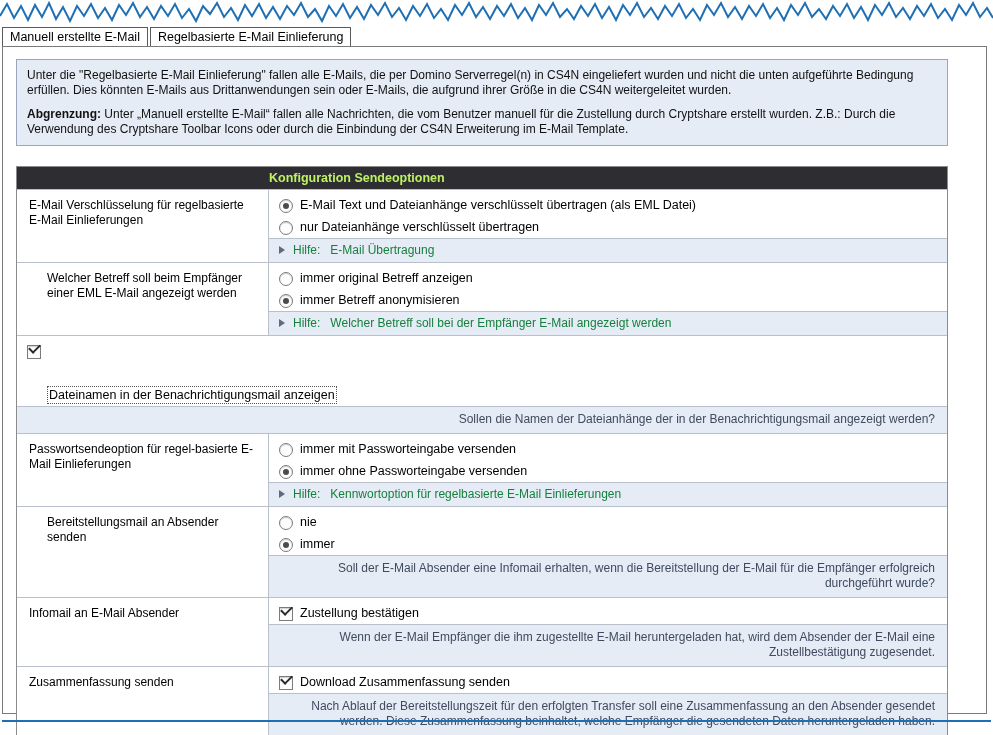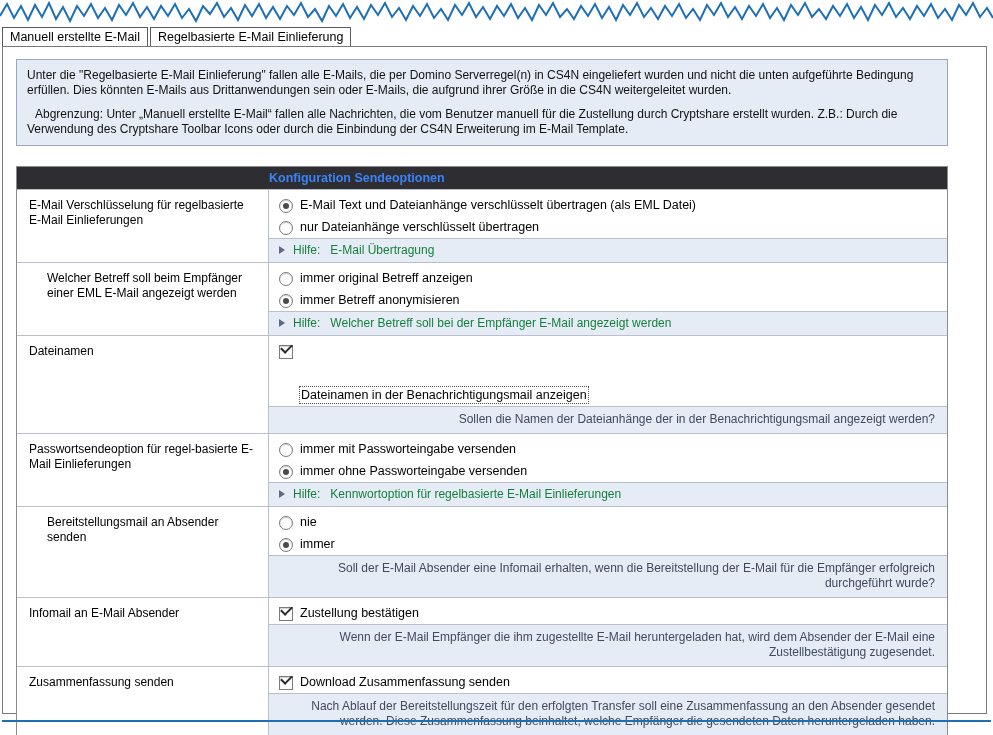--- a/index.html
+++ b/index.html
@@ -83,35 +83,35 @@
     box-sizing: border-box;
     width: 932px;
     margin-left: 13px;
     margin-top: 12px;
     line-height: 14.5px;
     font-size: 12px;
     color: #111;
   }
   .infobox p { margin: 0; }
   .infobox p + p { margin-top: 10px; }
-  .infobox b { font-weight: normal; margin-left: 8px; }
+  .infobox b { font-weight: bold; }
 
   
   .table-wrap {
     margin-left: 13px;
     margin-top: 20px;
     width: 932px;
     border: 1px solid #8b8b8b;
     box-sizing: border-box;
     background: #fff;
   }
 
   .table-header {
     background: #2e2e32;
-    color: #3b82f6;
+    color: #bef264;
     font-weight: bold;
     font-size: 12.5px;
     height: 22px;
     line-height: 22px;
     display: flex;
   }
   .table-header .hl { width: 252px; }
   .table-header .hr { flex: 1; }
 
   .row {
@@ -296,21 +296,20 @@
           </div>
           <div class="helpbar">
             <span class="tri"></span>
             <span class="help-word">Hilfe:</span>
             <span>Welcher Betreff soll bei der Empfänger E-Mail angezeigt werden</span>
           </div>
         </div>
       </div>
 
       <div class="row">
-        <div class="cell-label">Dateinamen</div>
         <div class="cell-opts">
           <div class="opt">
             <span class="checkbox checked"></span>
             <span class="opt-label focus-outline">Dateinamen in der Benachrichtigungsmail anzeigen</span>
           </div>
           <div class="desc">Sollen die Namen der Dateianhänge der in der Benachrichtigungsmail angezeigt werden?</div>
         </div>
       </div>
 
       <div class="row">

